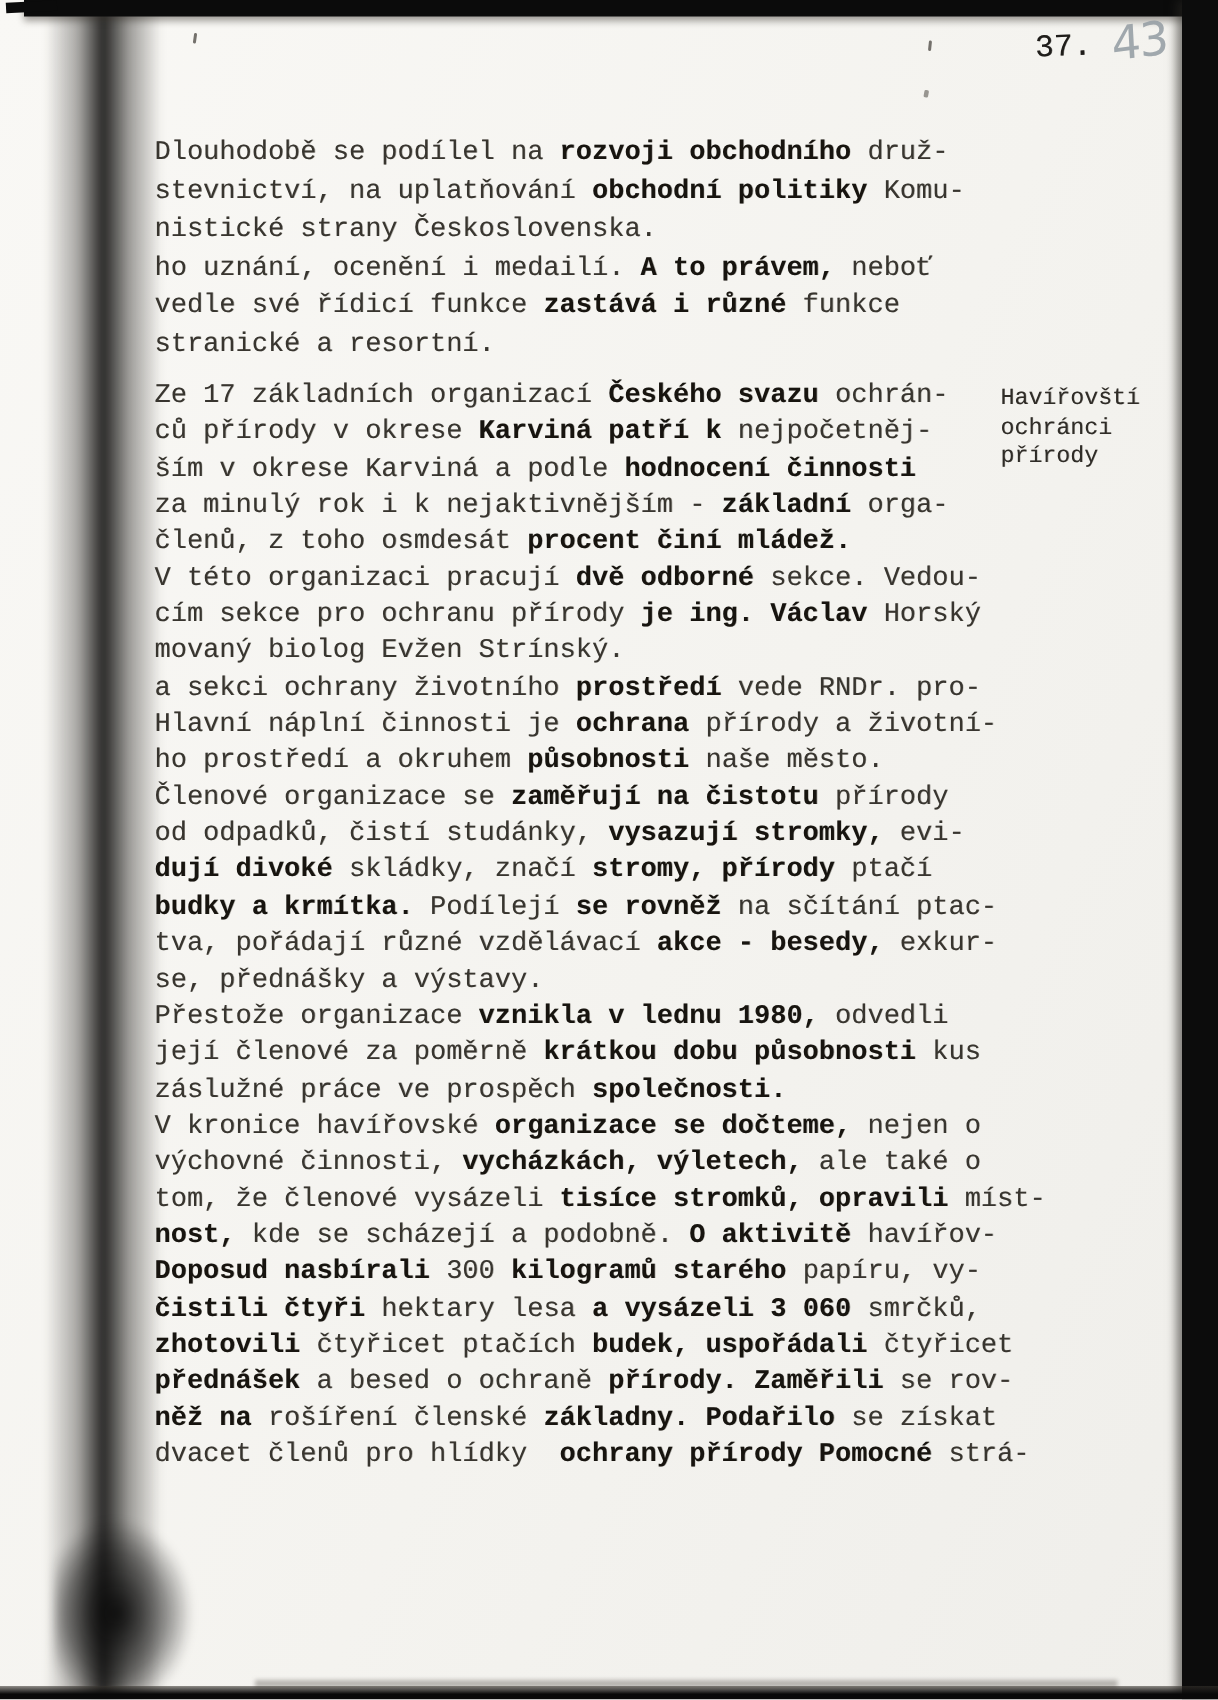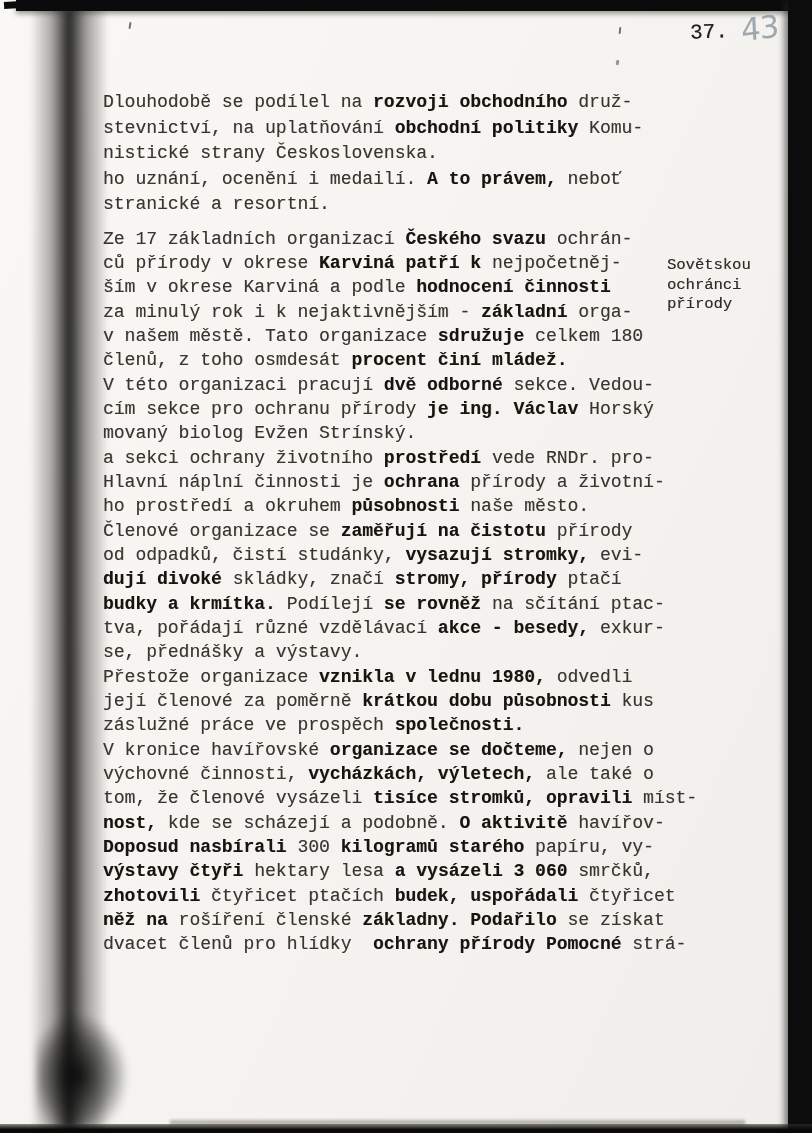--- a/index.html
+++ b/index.html
@@ -96,39 +96,39 @@
 
   <div class="speck s1"></div>
   <div class="speck s2"></div>
   <div class="speck s3"></div>
 
   <div class="page-number">37.</div>
 
   <div class="handwritten">43</div>
 
   <div class="margin-note">
-      <div class="mline">Sovětskou</div>
+      <div class="mline">Havířovští</div>
       <div class="mline">ochránci</div>
       <div class="mline">přírody</div>
     </div>
 
   <div class="body-text">
     <div class="para para-1">
         <div class="line">Dlouhodobě se podílel na <b>rozvoji obchodního</b> druž-</div>
         <div class="line">stevnictví, na uplatňování <b>obchodní politiky</b> Komu-</div>
         <div class="line">nistické strany Československa.</div>
         <div class="line">ho uznání, ocenění i medailí. <b>A to právem,</b> neboť</div>
+        <div class="line">vedle své řídicí funkce <b>zastává i různé</b> funkce</div>
         <div class="line">stranické a resortní.</div>
       </div>
     <div class="para para-2">
         <div class="line">Ze 17 základních organizací <b>Českého svazu</b> ochrán-</div>
         <div class="line">ců přírody v okrese <b>Karviná patří k</b> nejpočetněj-</div>
         <div class="line">ším v okrese Karviná a podle <b>hodnocení činnosti</b></div>
         <div class="line">za minulý rok i k nejaktivnějším - <b>základní</b> orga-</div>
-        <div class="line">v našem městě. Tato organizace <b>sdružuje</b> celkem 180</div>
         <div class="line">členů, z toho osmdesát <b>procent činí mládež.</b></div>
         <div class="line">V této organizaci pracují <b>dvě odborné</b> sekce. Vedou-</div>
         <div class="line">cím sekce pro ochranu přírody <b>je ing. Václav</b> Horský</div>
         <div class="line">movaný biolog Evžen Strínský.</div>
         <div class="line">a sekci ochrany životního <b>prostředí</b> vede RNDr. pro-</div>
         <div class="line">Hlavní náplní činnosti je <b>ochrana</b> přírody a životní-</div>
         <div class="line">ho prostředí a okruhem <b>působnosti</b> naše město.</div>
         <div class="line">Členové organizace se <b>zaměřují na čistotu</b> přírody</div>
         <div class="line">od odpadků, čistí studánky, <b>vysazují stromky,</b> evi-</div>
         <div class="line"><b>dují divoké</b> skládky, značí <b>stromy, přírody</b> ptačí</div>
@@ -136,20 +136,21 @@
         <div class="line">tva, pořádají různé vzdělávací <b>akce - besedy,</b> exkur-</div>
         <div class="line">se, přednášky a výstavy.</div>
         <div class="line">Přestože organizace <b>vznikla v lednu 1980,</b> odvedli</div>
         <div class="line">její členové za poměrně <b>krátkou dobu působnosti</b> kus</div>
         <div class="line">záslužné práce ve prospěch <b>společnosti.</b></div>
         <div class="line">V kronice havířovské <b>organizace se dočteme,</b> nejen o</div>
         <div class="line">výchovné činnosti, <b>vycházkách, výletech,</b> ale také o</div>
         <div class="line">tom, že členové vysázeli <b>tisíce stromků, opravili</b> míst-</div>
         <div class="line"><b>nost,</b> kde se scházejí a podobně. <b>O aktivitě</b> havířov-</div>
         <div class="line"><b>Doposud nasbírali</b> 300 <b>kilogramů starého</b> papíru, vy-</div>
-        <div class="line"><b>výstavy čtyři</b> hektary lesa <b>a vysázeli 3 060</b> smrčků,</div>
+        <div class="line"><b>čistili čtyři</b> hektary lesa <b>a vysázeli 3 060</b> smrčků,</div>
         <div class="line"><b>zhotovili</b> čtyřicet ptačích <b>budek, uspořádali</b> čtyřicet</div>
+        <div class="line"><b>přednášek</b> a besed o ochraně <b>přírody. Zaměřili</b> se rov-</div>
         <div class="line"><b>něž na</b> rošíření členské <b>základny. Podařilo</b> se získat</div>
         <div class="line">dvacet členů pro hlídky  <b>ochrany přírody Pomocné</b> strá-</div>
       </div>
   </div>
 
 </div>
 
 </body></html>

